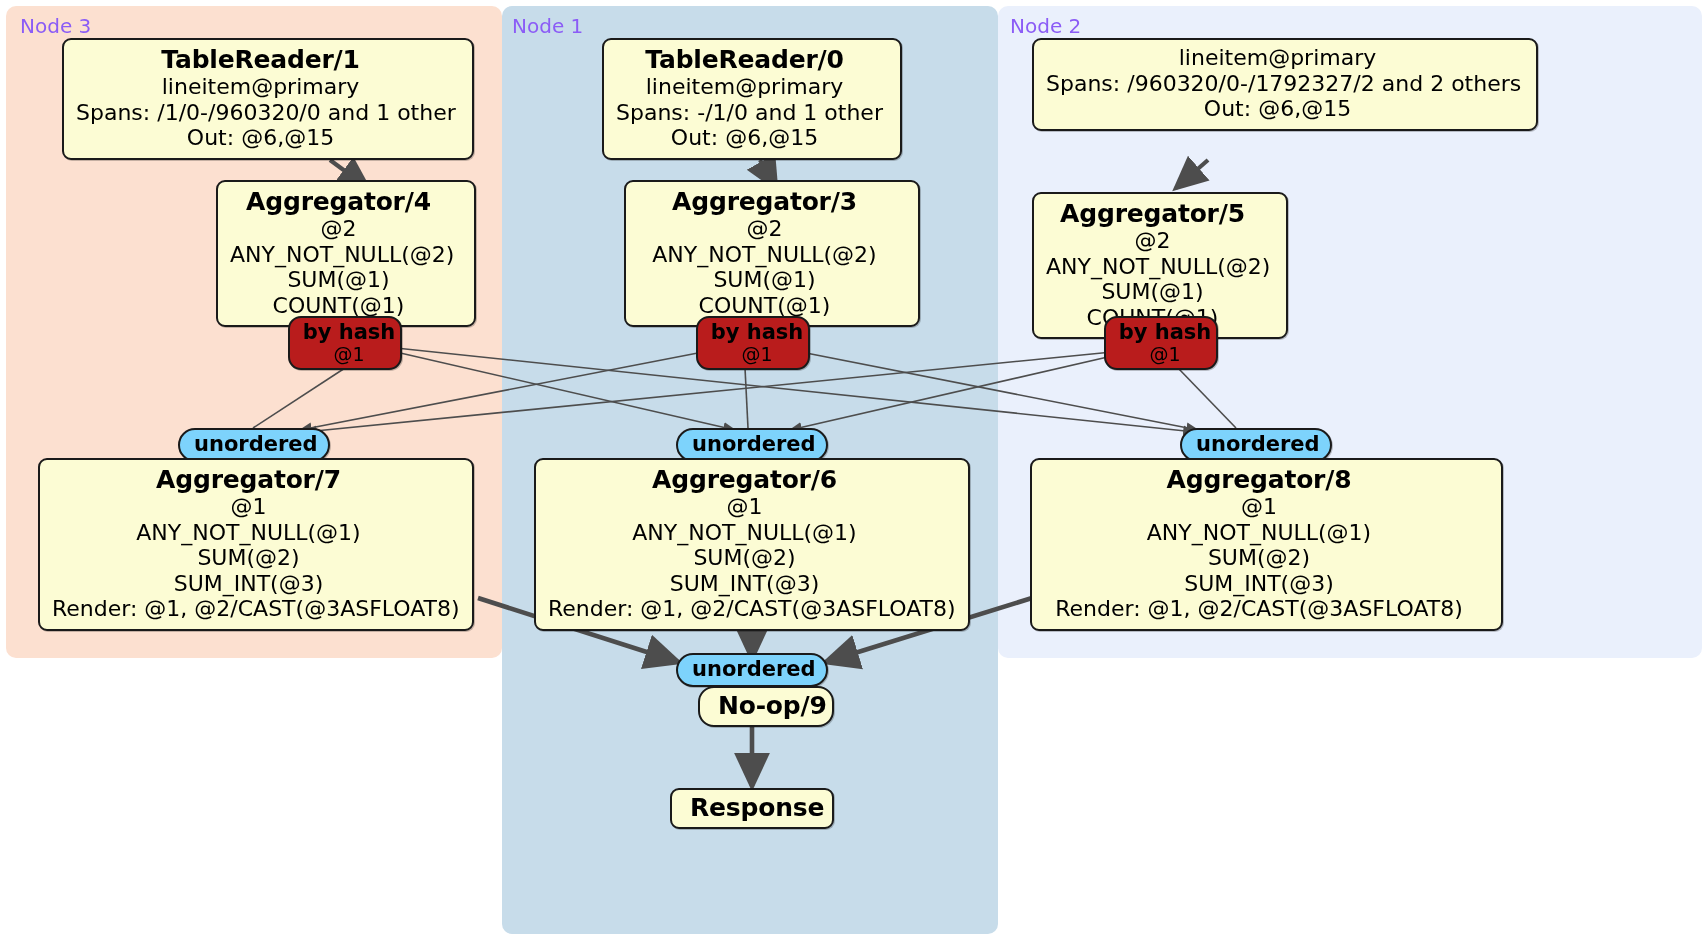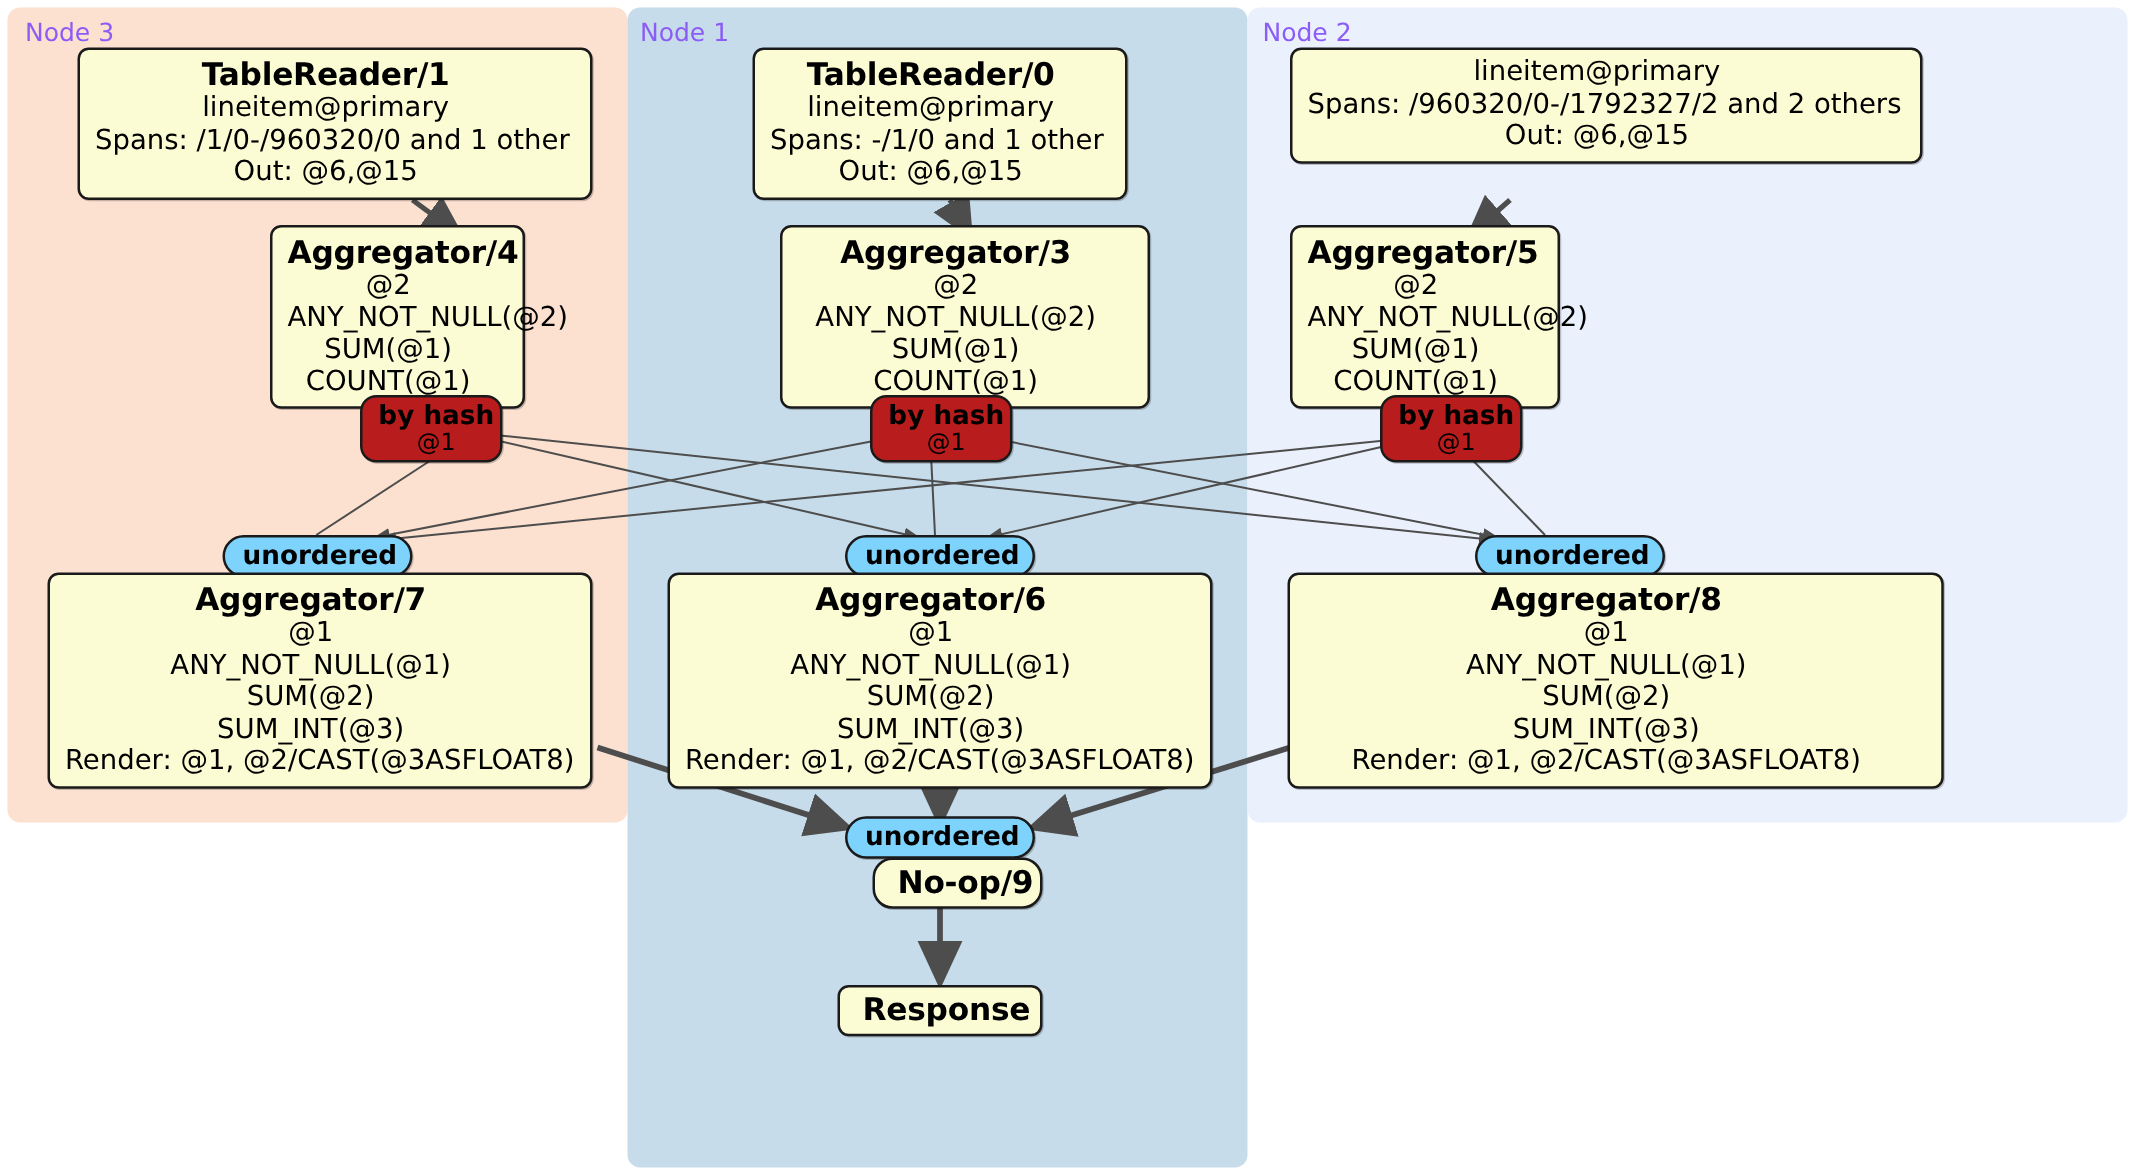--- a/index.html
+++ b/index.html
@@ -172,37 +172,37 @@
     <div class="ln">Spans: -/1/0 and 1 other</div>
     <div class="ln">Out: @6,@15</div>
   </div>
 
   <div class="proc" style="left:1032px; top:38px; width:506px;">
     <div class="ln">lineitem@primary</div>
     <div class="ln">Spans: /960320/0-/1792327/2 and 2 others</div>
     <div class="ln">Out: @6,@15</div>
   </div>
 
-  <div class="proc" style="left:216px; top:180px; width:204px;">
+  <div class="proc" style="left:216px; top:180px; width:260px;">
     <div class="ttl">Aggregator/4</div>
     <div class="ln">@2</div>
     <div class="ln">ANY_NOT_NULL(@2)</div>
     <div class="ln">SUM(@1)</div>
     <div class="ln">COUNT(@1)</div>
   </div>
 
   <div class="proc" style="left:624px; top:180px; width:296px;">
     <div class="ttl">Aggregator/3</div>
     <div class="ln">@2</div>
     <div class="ln">ANY_NOT_NULL(@2)</div>
     <div class="ln">SUM(@1)</div>
     <div class="ln">COUNT(@1)</div>
   </div>
 
-  <div class="proc" style="left:1032px; top:180px; width:216px;">
+  <div class="proc" style="left:1032px; top:192px; width:256px;">
     <div class="ttl">Aggregator/5</div>
     <div class="ln">@2</div>
     <div class="ln">ANY_NOT_NULL(@2)</div>
     <div class="ln">SUM(@1)</div>
     <div class="ln">COUNT(@1)</div>
   </div>
 
   <div class="pill hash" style="left:288px; top:316px; width:114px;">
     <div class="hl">by hash</div>
     <div class="hs">@1</div>
@@ -241,21 +241,21 @@
 
   <div class="proc" style="left:534px; top:458px; width:436px;">
     <div class="ttl">Aggregator/6</div>
     <div class="ln">@1</div>
     <div class="ln">ANY_NOT_NULL(@1)</div>
     <div class="ln">SUM(@2)</div>
     <div class="ln">SUM_INT(@3)</div>
     <div class="ln">Render: @1, @2/CAST(@3ASFLOAT8)</div>
   </div>
 
-  <div class="proc" style="left:1030px; top:458px; width:525px;">
+  <div class="proc" style="left:1030px; top:458px; width:473px;">
     <div class="ttl">Aggregator/8</div>
     <div class="ln">@1</div>
     <div class="ln">ANY_NOT_NULL(@1)</div>
     <div class="ln">SUM(@2)</div>
     <div class="ln">SUM_INT(@3)</div>
     <div class="ln">Render: @1, @2/CAST(@3ASFLOAT8)</div>
   </div>
 
   <div class="pill unord" style="left:676px; top:653px; width:152px;">
     <div class="ul">unordered</div>

